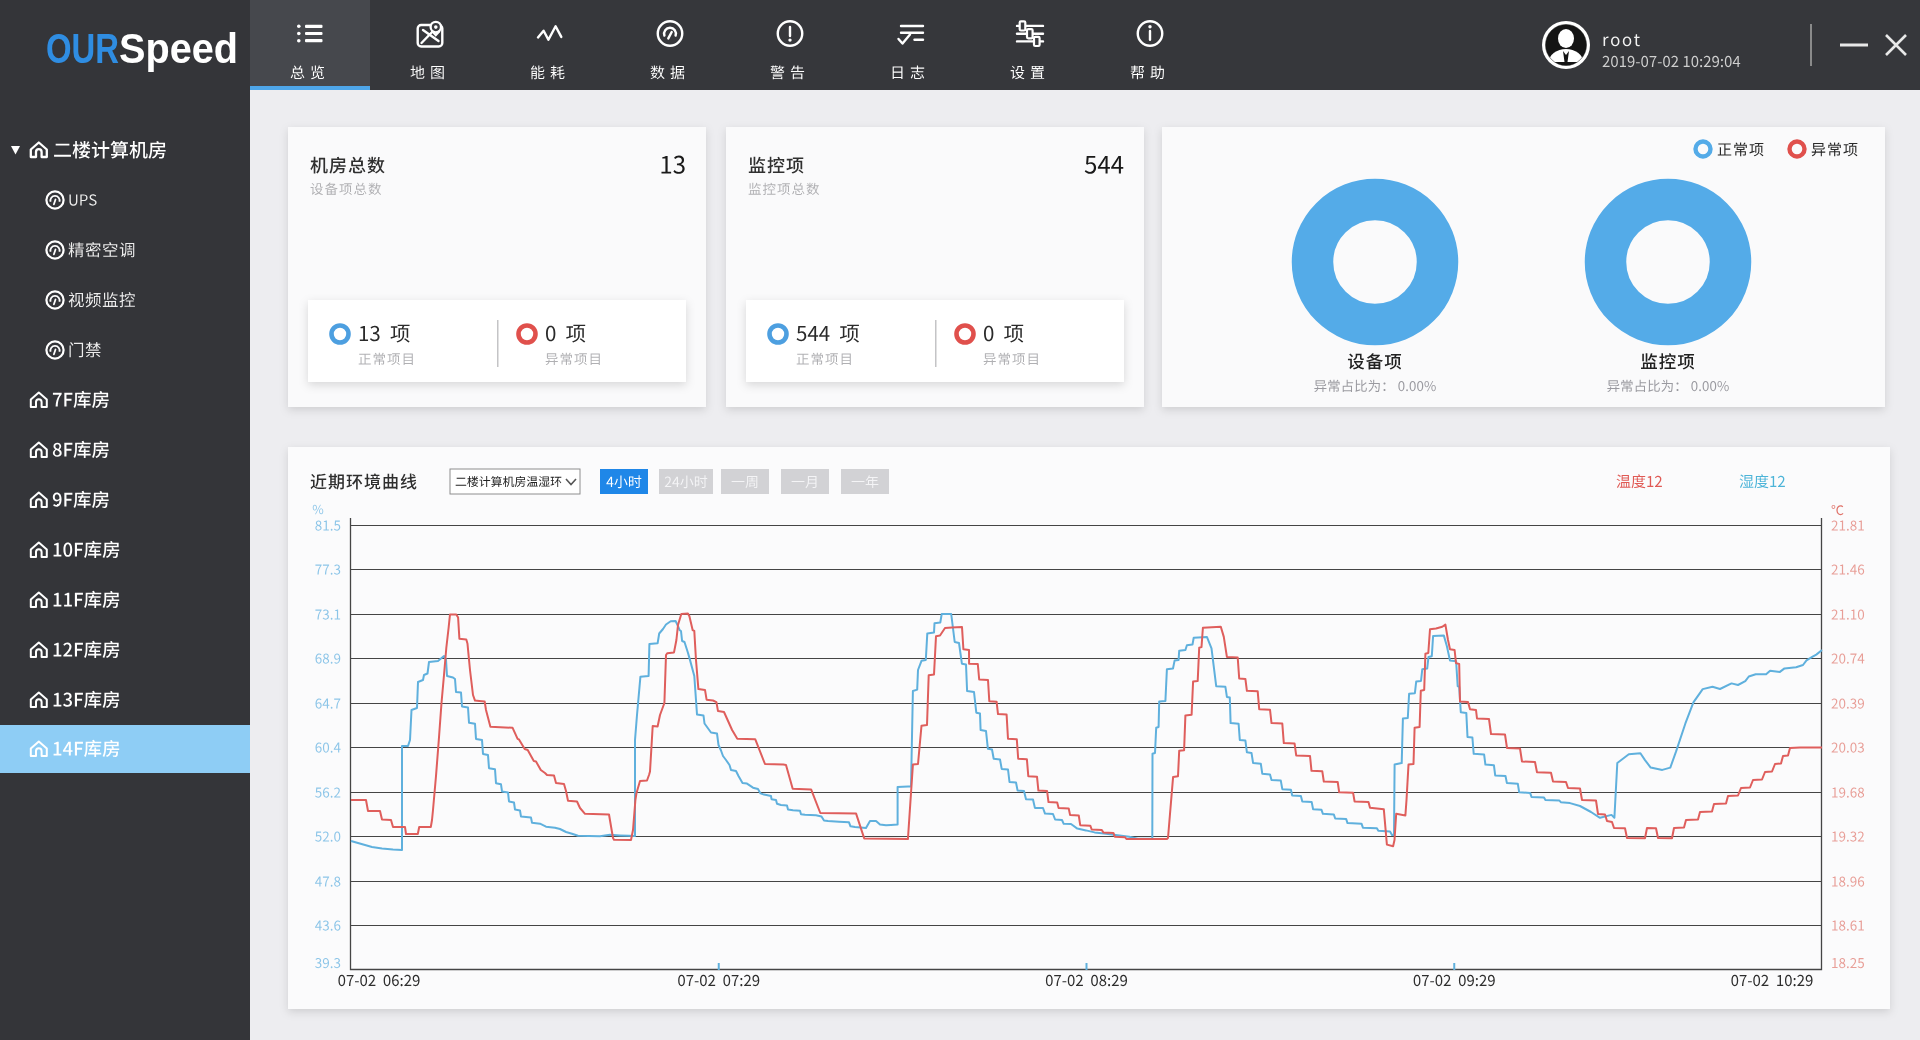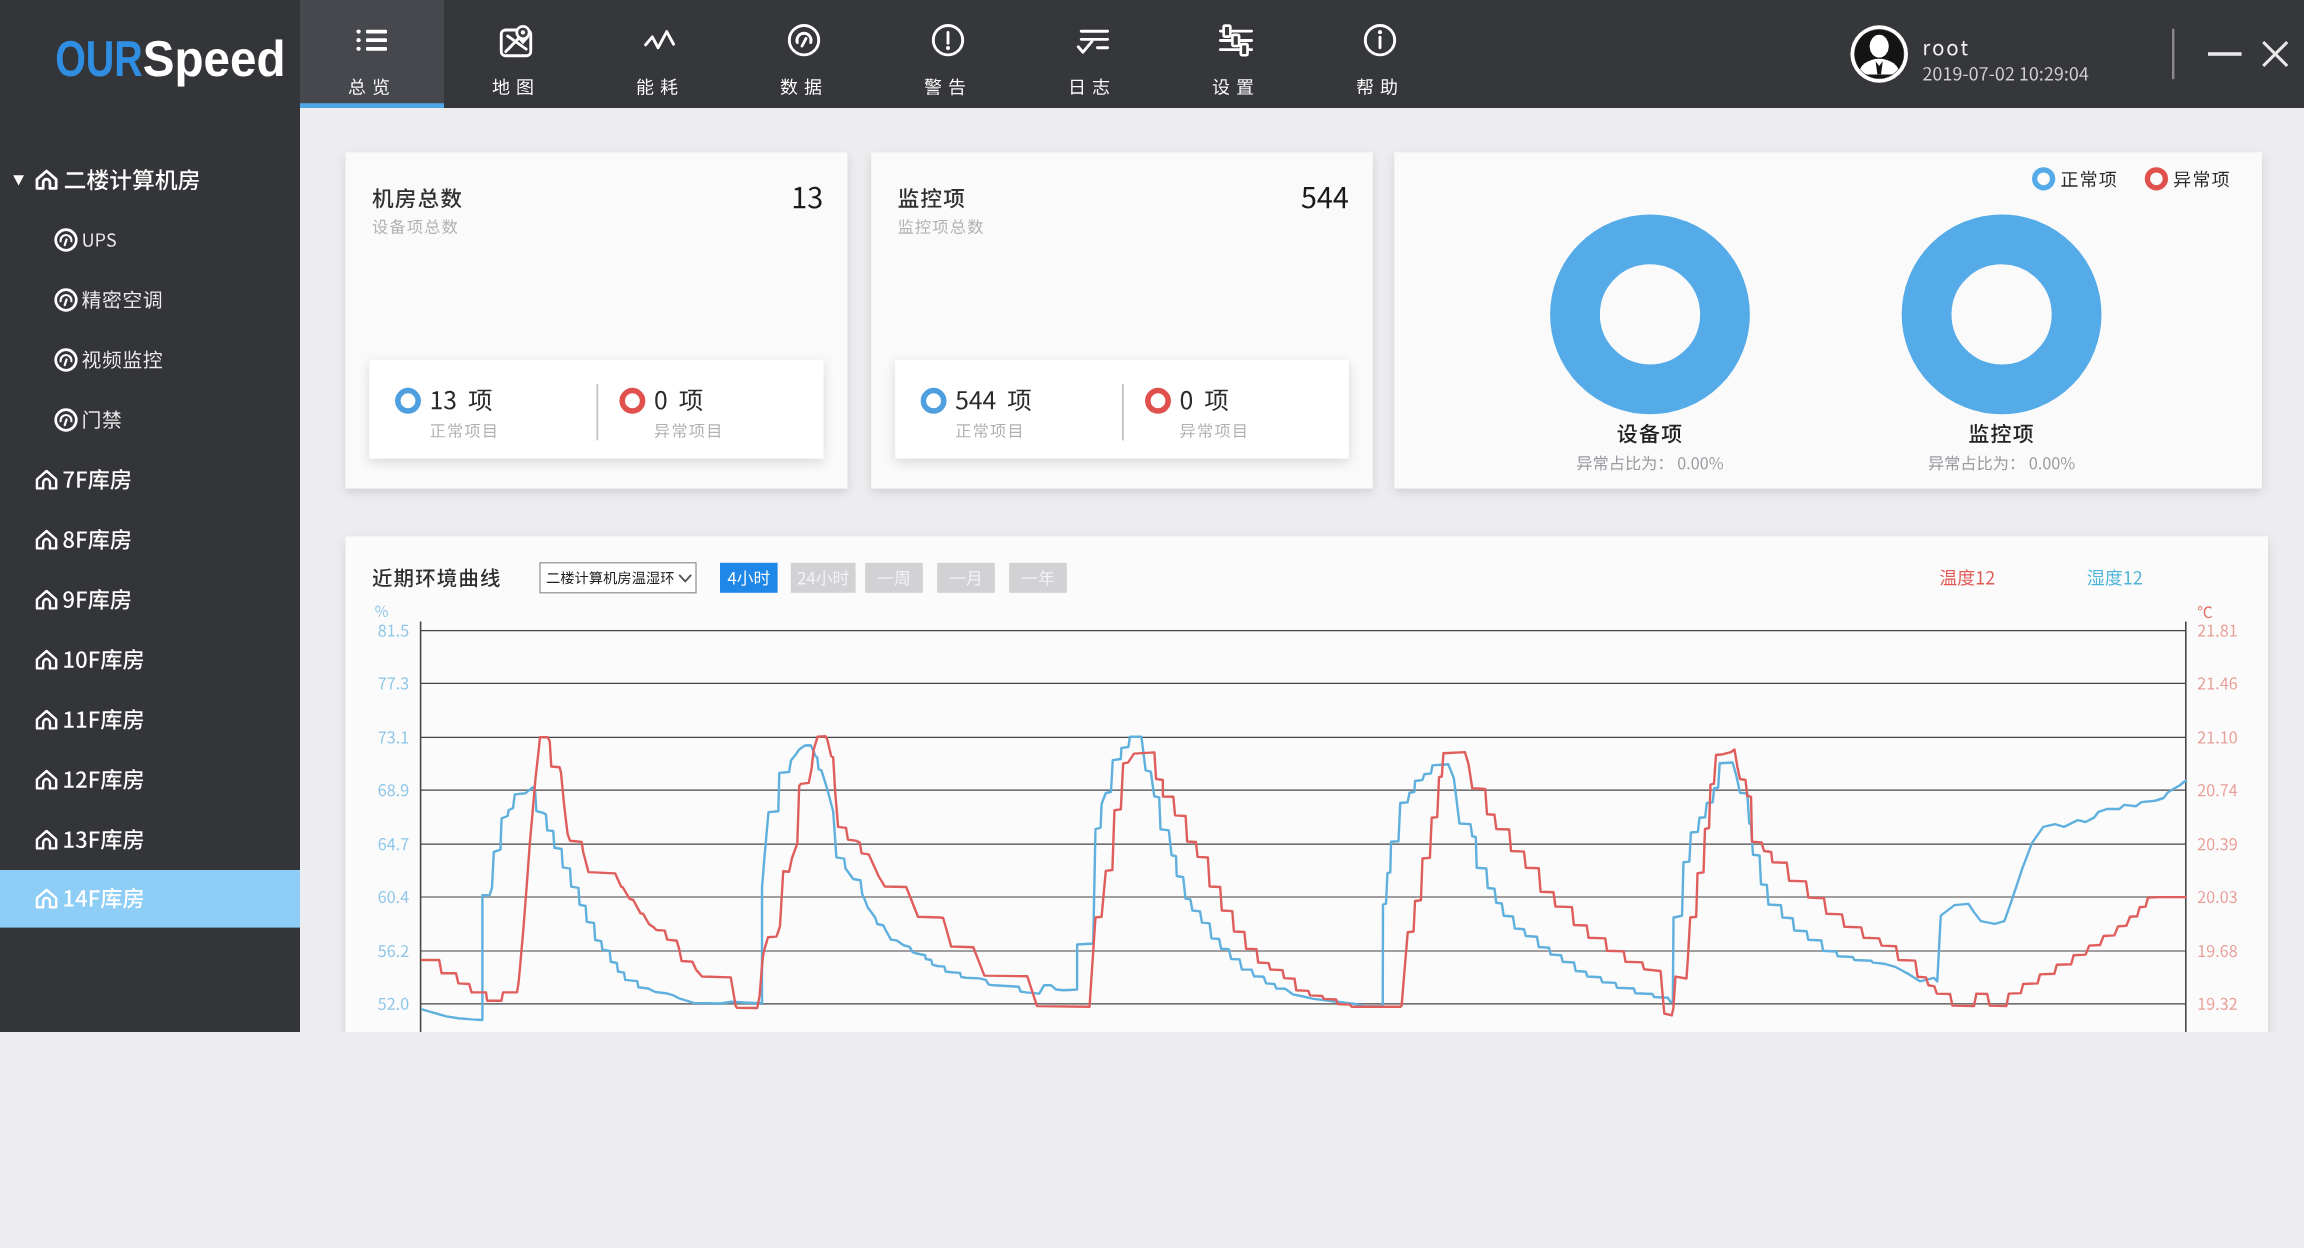--- a/index.html
+++ b/index.html
@@ -1,15 +1,15 @@
 <!DOCTYPE html>
 <html><head><meta charset="utf-8"><title>dashboard</title>
 <style>
 html,body{margin:0;padding:0;background:#ededf0;font-family:"Liberation Sans",sans-serif;}
-#app{position:relative;width:1920px;height:860px;overflow:hidden;}
+#app{position:relative;width:1920px;height:1040px;overflow:hidden;}
 </style></head>
 <body>
 <div id="app">
 <svg width="1920" height="1040" viewBox="0 0 1920 1040">
 <rect x="0" y="0" width="1920" height="1040" fill="#ededf0"></rect>
 <defs>
 <filter id="cardsh" x="-5%" y="-5%" width="110%" height="115%">
   <feDropShadow dx="0" dy="3" stdDeviation="4" flood-color="#000" flood-opacity="0.13"></feDropShadow>
 </filter>
 <filter id="innersh" x="-8%" y="-12%" width="116%" height="135%">

